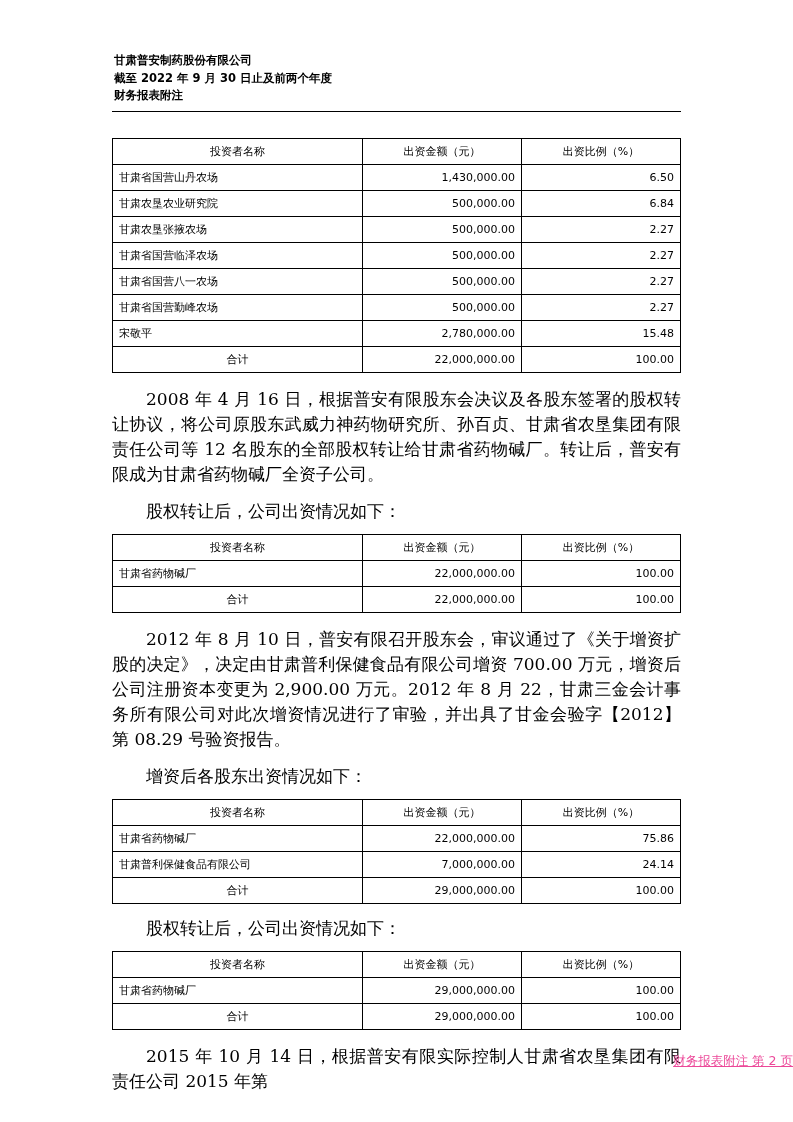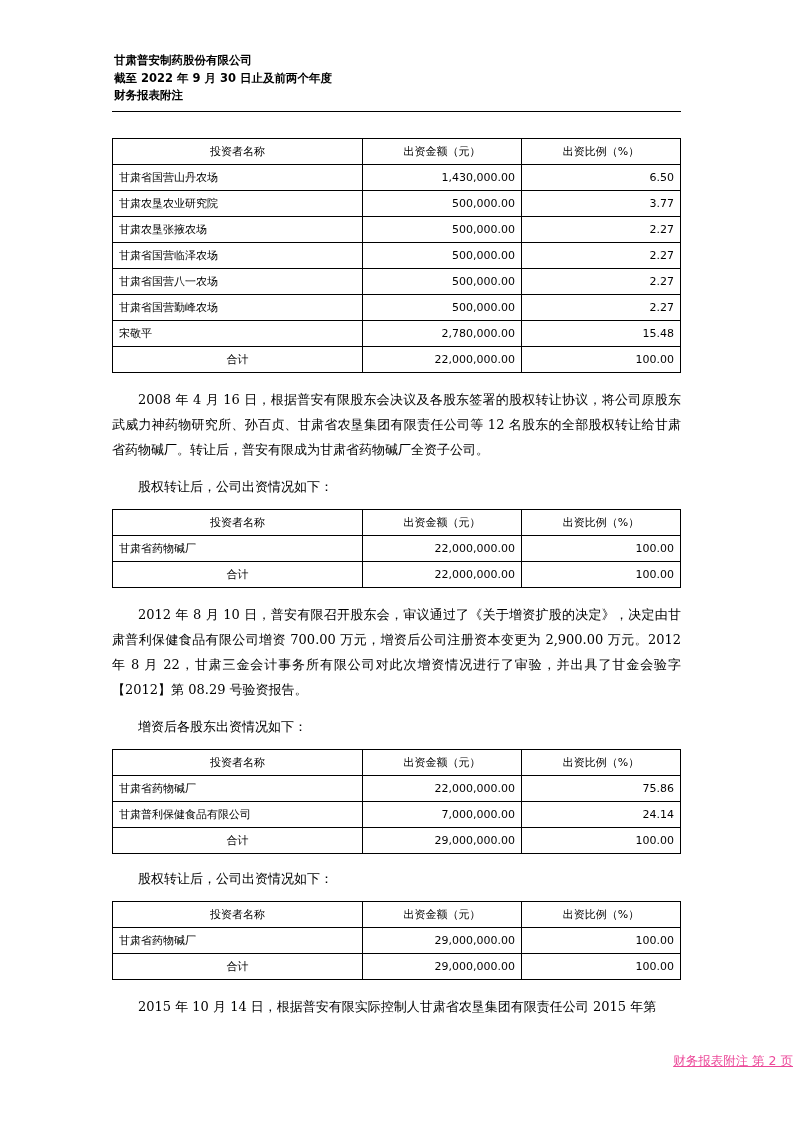--- a/index.html
+++ b/index.html
@@ -49,21 +49,21 @@
   table.doc th {
     font-weight: normal;
   }
   .col-name { width: 44%; }
   .col-amt  { width: 28%; }
   .col-pct  { width: 28%; }
   td.name { text-align: left; }
   td.amt, td.pct { text-align: right; }
   td.total-label { text-align: center; }
   .para {
-    font-size: 13px;
+    font-size: 17px;
     line-height: 25px;
     text-indent: 2em;
     margin: 14px 0 12px 0;
     text-align: justify;
     color: #000;
     font-family: "DejaVu Serif", "Liberation Serif", serif;
   }
   .para.tight { margin: 12px 0 10px 0; }
   .footer {
     position: absolute;
@@ -104,21 +104,21 @@
     </thead>
     <tbody>
       <tr>
         <td class="name">甘肃省国营山丹农场</td>
         <td class="amt">1,430,000.00</td>
         <td class="pct">6.50</td>
       </tr>
       <tr>
         <td class="name">甘肃农垦农业研究院</td>
         <td class="amt">500,000.00</td>
-        <td class="pct">3.77</td>
+        <td class="pct">6.84</td>
       </tr>
       <tr>
         <td class="name">甘肃农垦张掖农场</td>
         <td class="amt">500,000.00</td>
         <td class="pct">2.27</td>
       </tr>
       <tr>
         <td class="name">甘肃省国营临泽农场</td>
         <td class="amt">500,000.00</td>
         <td class="pct">2.27</td>

